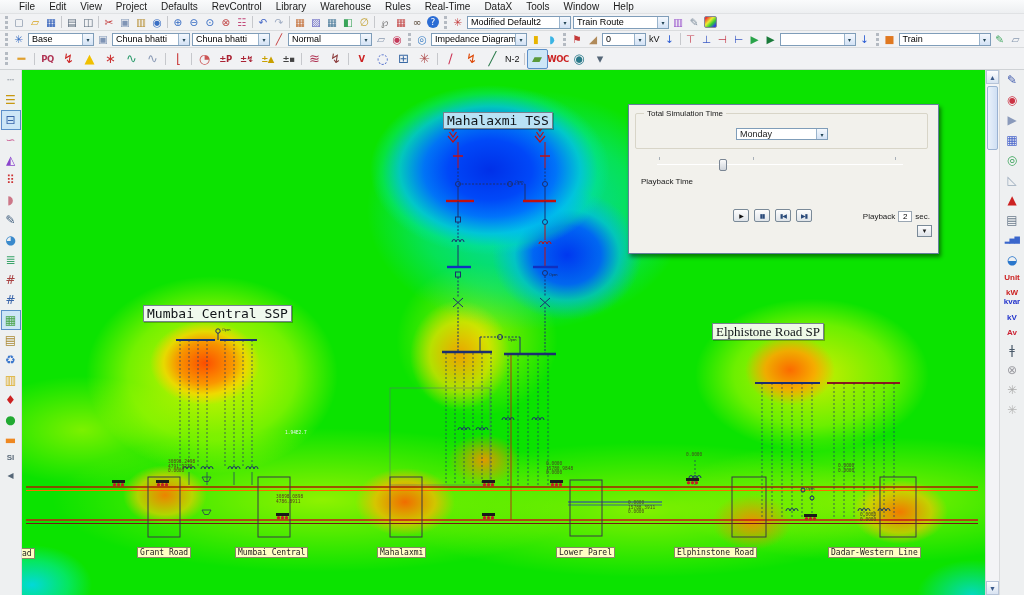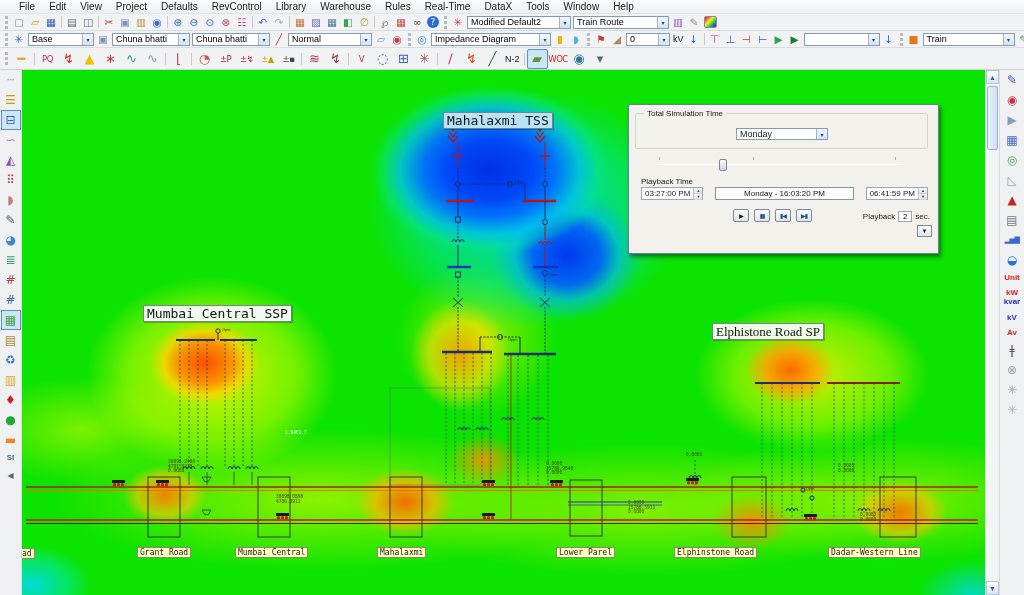--- a/index.html
+++ b/index.html
@@ -10,21 +10,21 @@
   
   .menubar{height:14px;display:flex;align-items:center;padding-left:12px;background:linear-gradient(#fafbfc,#edeff1);border-bottom:1px solid #e0e2e4;font-size:10px;color:#1a1a1a}
   .menu-item{padding:0 7px;line-height:14px;cursor:default;white-space:nowrap}
 
   
   .tb{display:flex;align-items:center;background:#f1f2f4;border-bottom:1px solid #dadcde;padding:0 2px;overflow:hidden;width:1024px}
   #tb1,#tb2{height:17px}
   #tb3{height:22px;border-bottom:1px solid #cfd2d5}
   .ticon{width:16px;height:15px;display:inline-flex;align-items:center;justify-content:center;font-size:10.5px;flex:none;cursor:default;font-family:"DejaVu Sans",sans-serif}
   #tb3 .ticon{width:21px;height:20px;font-size:13px}
-  .ticon.txt{font-size:7.5px;font-weight:normal;letter-spacing:-.5px}
+  .ticon.txt{font-size:7.5px;font-weight:bold;letter-spacing:-.5px}
   #tb3 .ticon.txt{font-size:8.5px}
   .ticon.selected{background:#cde6f7;border:1px solid #5c8fc9;border-radius:2px}
   .ticon.round{background:#2b6cd4;color:#fff !important;border-radius:50%;width:12px;height:12px;font-size:9px;margin:0 2px}
   .ticon.rainbow{background:linear-gradient(135deg,#e33 10%,#ee3 40%,#3c3 65%,#33e 90%);width:13px;height:12px;border-radius:2px;border:1px solid #889;margin:0 2px;color:transparent}
   .sep{width:1px;height:12px;background:#c6c8cc;margin:0 2px;flex:none}
   .grip{width:3px;height:13px;border-left:3px dotted #b4bac2;margin:0 3px;flex:none}
   .combo{height:13px;background:#fff;border:1px solid #7f9db9;display:inline-flex;align-items:center;font-size:9px;margin:16px 1px;flex:none;overflow:hidden}
   .combo .cval{padding:0 3px;white-space:nowrap;overflow:hidden;flex:1}
   .combo .carrow{width:11px;align-self:stretch;background:linear-gradient(#f4f8fd,#d3e2f5);border-left:1px solid #9ab4cc;font-size:6px;display:flex;align-items:center;justify-content:center;color:#245;flex:none}
   .tlabel{font-size:9px;margin:0 2px;flex:none;color:#111}
@@ -187,21 +187,21 @@
       </div>
       <span class="ticon" style="color: rgb(196, 58, 58);">╱</span>
       <div class="combo" style="width: 84px;">
         <span class="cval">Normal</span>
         <span class="carrow">▾</span>
       </div>
       <span class="ticon" style="color: rgb(138, 154, 176);">▱</span>
       <span class="ticon" style="color: rgb(196, 58, 90);">◉</span>
       <span class="grip"></span>
       <span class="ticon" style="color: rgb(58, 127, 196);">◎</span>
-      <div class="combo" style="width: 120px;">
+      <div class="combo" style="width: 96px;">
         <span class="cval">Impedance Diagram</span>
         <span class="carrow">▾</span>
       </div>
       <span class="ticon" style="color: rgb(232, 180, 0);">▮</span>
       <span class="ticon" style="color: rgb(58, 180, 228);">◗</span>
       <span class="grip"></span>
       <span class="ticon" style="color: rgb(196, 58, 58);">⚑</span>
       <span class="ticon" style="color: rgb(176, 138, 90);">◢</span>
       <div class="combo" style="width: 44px;">
         <span class="cval">0</span>
@@ -501,37 +501,20 @@
         </div>
       </div>
       <div class="slider">
         <span class="tick t1"></span>
         <span class="tick t2"></span>
         <span class="tick t3"></span>
         <div class="slider-track"></div>
         <div class="slider-handle"></div>
       </div>
       <div class="pb-label">Playback Time</div>
-      <div class="time-row">
-        <div class="spin">
-          <span class="spin-val">03:27:00 PM</span>
-          <span class="spin-btns">
-              <span>▲</span>
-              <span>▼</span>
-            </span>
-        </div>
-        <div class="time-display">Monday - 16:03:20 PM</div>
-        <div class="spin">
-          <span class="spin-val">06:41:59 PM</span>
-          <span class="spin-btns">
-              <span>▲</span>
-              <span>▼</span>
-            </span>
-        </div>
-      </div>
       <div class="btn-row">
         <span class="mbtn">▶</span>
         <span class="mbtn blue">▮▮</span>
         <span class="mbtn blue">▮◀</span>
         <span class="mbtn blue">▶▮</span>
       </div>
       <div class="pb-group">
         <span>Playback</span>
         <input class="pb-input" value="2" style="">
         <span>sec.</span>

